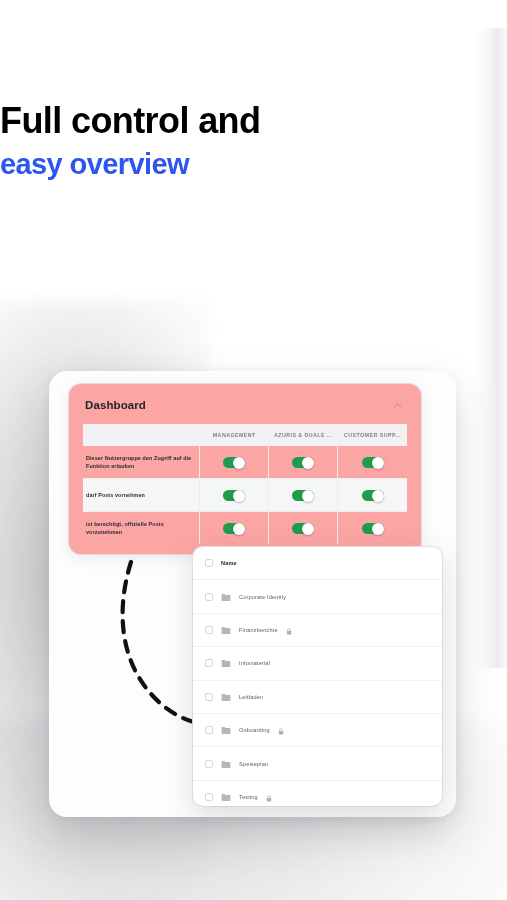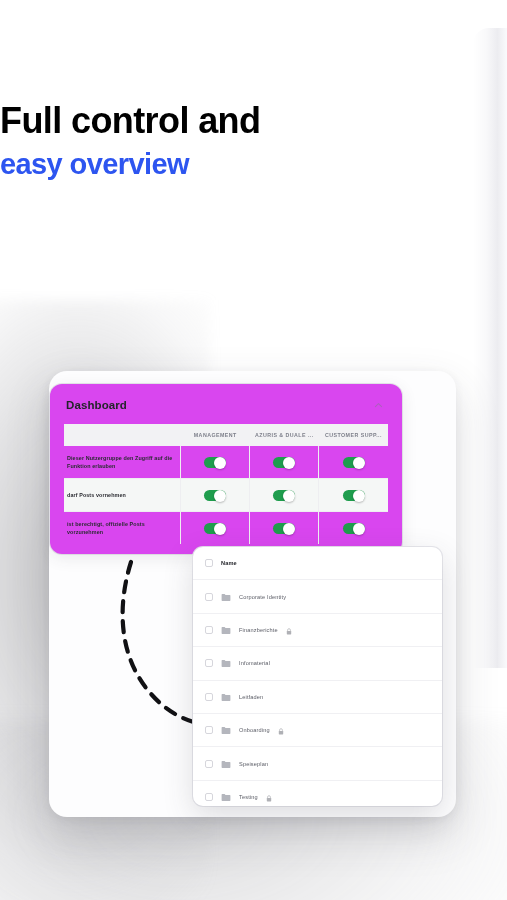--- a/index.html
+++ b/index.html
@@ -89,25 +89,25 @@
     height: 446px;
     background: #fdfdfe;
     border-radius: 18px;
     box-shadow: 0 18px 44px rgba(60,60,70,0.18), 0 2px 10px rgba(60,60,70,0.07);
     z-index: 3;
   }
 
   
   .dash-card {
     position: absolute;
-    left: 50px;
+    left: 69px;
     top: 384px;
     width: 352px;
     height: 170px;
-    background: #d946ef;
+    background: #fca5a5;
     border-radius: 12px;
     box-shadow: 0 4px 16px rgba(60,60,70,0.10), 0 0 0 1px rgba(228,228,234,0.9);
     z-index: 4;
     overflow: hidden;
   }
   .dash-head {
     display: flex;
     align-items: center;
     justify-content: space-between;
     padding: 13px 16px 11px 16px;

